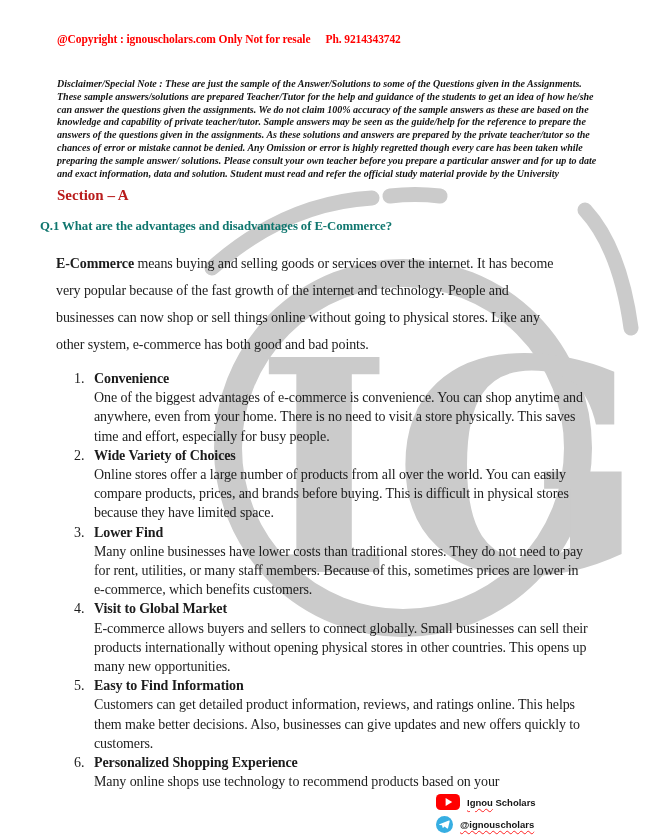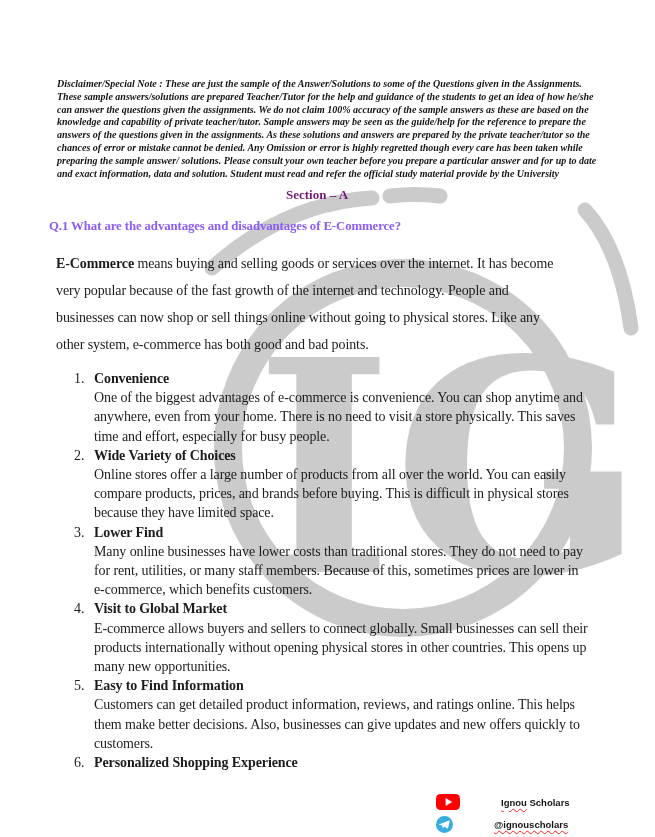--- a/index.html
+++ b/index.html
@@ -15,26 +15,26 @@
   .copyright{
     position:absolute;left:57px;top:33px;
     color:#ff0000;font-weight:bold;font-size:11.5px;letter-spacing:-0.1px;white-space:nowrap;
   }
   .copyright .phone{margin-left:15px;}
   .disclaimer{
     position:absolute;left:57px;top:68px;width:549px;
     font-size:10px;font-weight:bold;font-style:italic;line-height:12.8px;color:#141414;
   }
   .section-heading{
-    position:absolute;left:57px;top:187px;width:520px;text-align:center;
-    color:#701a75;font-weight:bold;font-size:13px;
+    position:absolute;left:57px;top:187px;width:520px;
+    color:#b91c1c;font-weight:bold;font-size:15px;
   }
   .question{
-    position:absolute;left:49px;top:219px;
-    color:#8b5cf6;font-weight:bold;font-size:12.8px;letter-spacing:-0.1px;
+    position:absolute;left:40px;top:219px;
+    color:#0f766e;font-weight:bold;font-size:12.8px;letter-spacing:-0.1px;
   }
   .intro{
     position:absolute;left:56px;top:250px;width:514px;
     font-size:14px;line-height:27px;letter-spacing:-0.1px;margin:0;
   }
   .intro b{font-weight:bold;}
   .advantages-heading{
     position:absolute;left:56px;top:343px;
     color:#e87d3b;font-weight:bold;font-size:14px;
   }
@@ -50,21 +50,21 @@
   .visit{
     position:absolute;left:57px;top:806px;
     font-size:15.5px;font-weight:bold;white-space:nowrap;
   }
   .visit-label{color:#ff0000;}
   .visit-link{color:#7030a0;cursor:pointer;}
   .social{
     position:absolute;left:436px;top:794px;
     font-family:"Liberation Sans", sans-serif;font-size:9.5px;font-weight:bold;color:#141414;
   }
-  .social-row{display:flex;align-items:center;margin-bottom:6px;cursor:pointer;gap:34px;}
+  .social-row{display:flex;align-items:center;margin-bottom:6px;cursor:pointer;}
   .social-row .icon{flex-shrink:0;display:inline-flex;}
   .yt-label{margin-left:7px;}
   .tg-label{margin-left:7px;}
   .squiggle{
     text-decoration-line:underline;
     text-decoration-style:wavy;
     text-decoration-color:#ff2222;
     text-decoration-thickness:1px;
     text-underline-offset:2px;
   }
@@ -79,20 +79,23 @@
       <circle cx="403" cy="448" r="175" stroke-width="28"></circle>
       <path d="M 212 268 Q 285 203 372 198" stroke-width="15" stroke-linecap="round"></path>
       <path d="M 390 196 Q 415 193 440 196" stroke-width="15" stroke-linecap="round"></path>
       <path d="M 585 210 Q 620 248 631 328" stroke-width="15" stroke-linecap="round"></path>
     </g>
     <text x="255" y="572" font-size="295" font-weight="bold" font-family="DejaVu Serif, serif" fill="#cbcbcb">IG</text>
   </svg>
 
   <div class="content">
 
+    <div class="copyright">
+      <span>@Copyright : ignouscholars.com Only Not for resale</span><span class="phone">Ph. 9214343742</span>
+    </div>
 
     <p class="disclaimer">Disclaimer/Special Note : These are just the sample of the Answer/Solutions to some of the Questions given in the Assignments. These sample answers/solutions are prepared Teacher/Tutor for the help and guidance of the students to get an idea of how he/she can answer the questions given the assignments. We do not claim 100% accuracy of the sample answers as these are based on the knowledge and capability of private teacher/tutor. Sample answers may be seen as the guide/help for the reference to prepare the answers of the questions given in the assignments. As these solutions and answers are prepared by the private teacher/tutor so the chances of error or mistake cannot be denied. Any Omission or error is highly regretted though every care has been taken while preparing the sample answer/ solutions. Please consult your own teacher before you prepare a particular answer and for up to date and exact information, data and solution. Student must read and refer the official study material provide by the University</p>
 
     <div class="section-heading">Section – A</div>
 
     <div class="question">Q.1 What are the advantages and disadvantages of E-Commerce?</div>
 
     <p class="intro"><b>E-Commerce</b><span> means buying and selling goods or services over the internet. It has become very popular because of the fast growth of the internet and technology. People and businesses can now shop or sell things online without going to physical stores. Like any other system, e-commerce has both good and bad points.</span></p>
 
 
@@ -134,20 +137,21 @@
         <span class="adv-content">
           <span class="adv-title">Easy to Find Information</span>
           <span class="adv-body">Customers can get detailed product information, reviews, and ratings online. This helps them make better decisions. Also, businesses can give updates and new offers quickly to customers.</span>
         </span>
       </div>
 
       <div class="adv-item">
         <span class="adv-num">6.</span>
         <span class="adv-content">
           <span class="adv-title">Personalized Shopping Experience</span>
+          <span class="adv-body">Many online shops use technology to recommend products based on your</span>
         </span>
       </div>
     </div>
 
 
     <div class="social">
       <div class="social-row">
         <span class="icon">
           <svg width="24" height="16" viewBox="0 0 24 16">
             <rect width="24" height="16" rx="4.5" fill="#ff0000"></rect>

